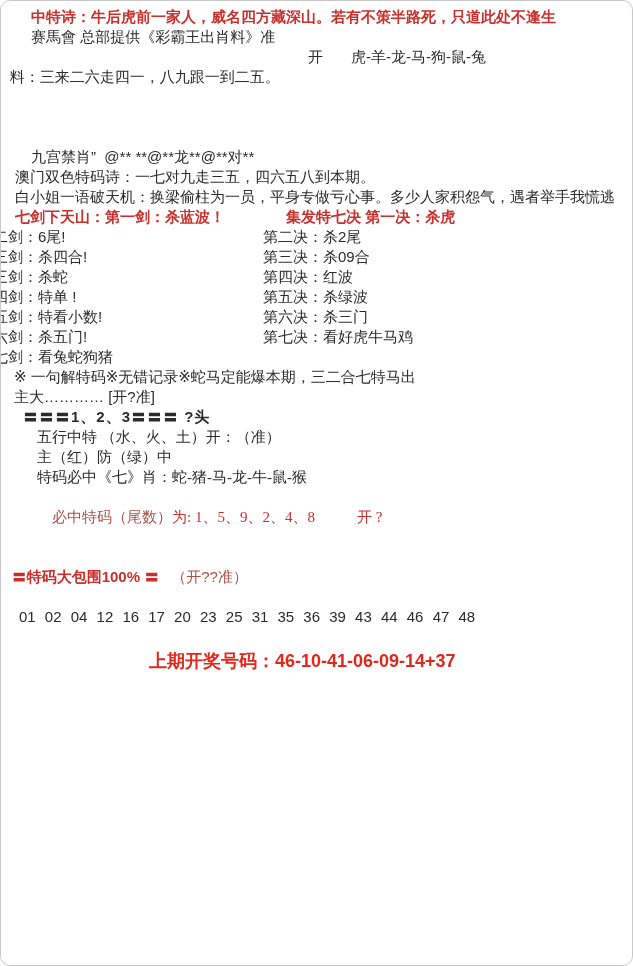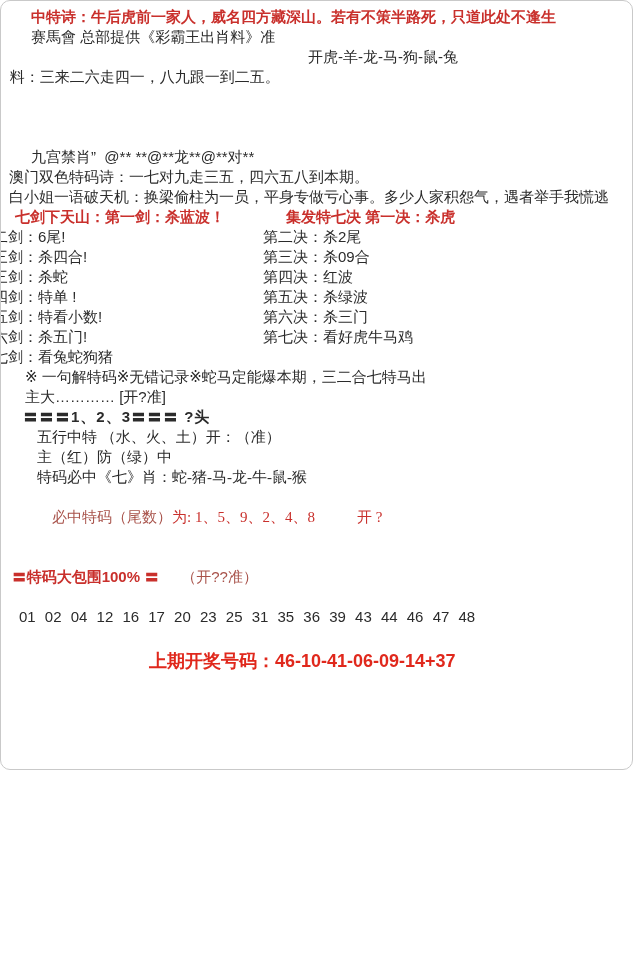--- a/index.html
+++ b/index.html
@@ -1,53 +1,53 @@
 <!DOCTYPE html>
 <html><head>
 <meta charset="utf-8">
 <style>
   html,body { margin:0; padding:0; background:#ffffff; }
   .sheet {
     position:relative;
-    width:633px; height:770px;
+    width:633px; height:966px;
     box-sizing:border-box;
     background:#ffffff;
     border:1px solid #c9c9c9;
     border-radius:10px;
     overflow:hidden;
     padding-top:6px;
     font-family:"Liberation Sans","DejaVu Sans",sans-serif;
     font-size:15px;
     line-height:20px;
     color:#2b2b2b;
   }
   .line { white-space:pre; }
-  .pl14 { padding-left:8px; }
+  .pl14 { padding-left:14px; }
   .pl18 { padding-left:18px; }
   .pl22 { padding-left:22px; }
   .pl30 { padding-left:30px; }
-  .pl32 { padding-left:24px; }
+  .pl32 { padding-left:13px; }
   .pl36 { padding-left:36px;font-family:Liberation Serif, serif; }
   .clip8 { margin-left:-8px; }
   .clip6 { margin-left:-6px; }
   .red    { color:#c9302c; }
   .maroon { color:#a8524a; }
   .bold   { font-weight:bold; }
   .xiao-row { position:relative; white-space:pre; }
   .xiao-open   { position:absolute; left:315px; top:0; }
-  .xiao-values { position:absolute; left:330px; top:0; }
+  .xiao-values { position:absolute; left:358px; top:0; }
   .hrow { display:flex; padding-left:14px; }
   .hrow .l { width:271px; flex:none; white-space:pre; }
   .hrow .r { white-space:pre; }
   .srow { display:flex; margin-left:-8px; }
   .srow .l { width:270px; flex:none; white-space:pre; }
   .srow .r { white-space:pre; }
   .blocks { font-weight:bold; letter-spacing:1px; }
   .weishu-open { margin-left:42px; }
-  .baowei-result { margin-left:22px;text-align:right; }
+  .baowei-result { margin-left:12px;text-align:right; }
   .numbers { word-spacing:5px; }
   .footer {
     margin-top:18px;
     padding-left:148px;
     font-size:18px;
     line-height:32px;
     font-weight:bold;
     color:#e0281c;
     white-space:pre;
   }

